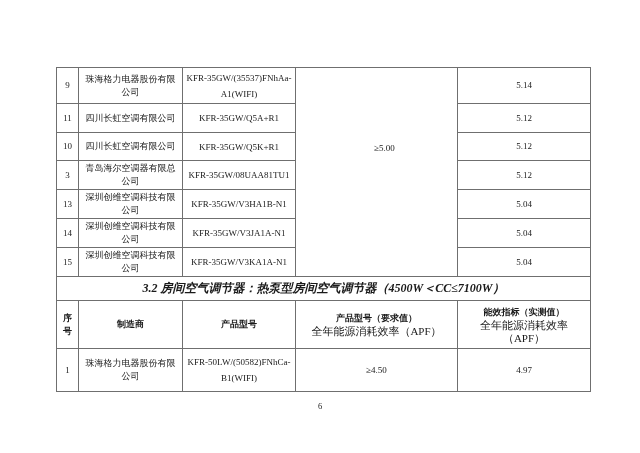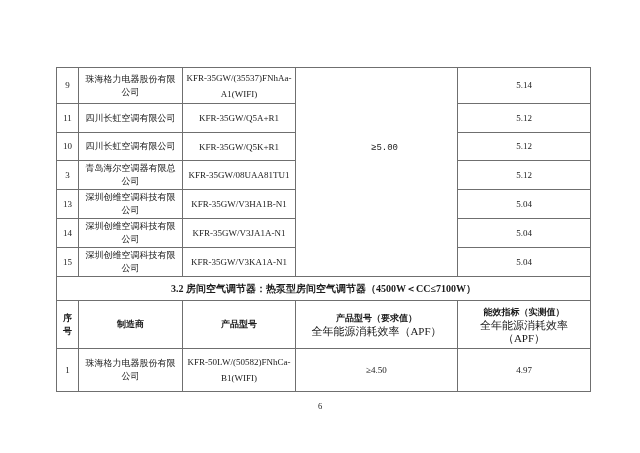--- a/index.html
+++ b/index.html
@@ -32,25 +32,25 @@
   .doc-table td.model { word-break: break-all; line-height: 16px; }
   .doc-table td.merged-req {
     position: relative;
     padding: 0;
   }
   .doc-table td.merged-req .req-val {
     position: absolute;
     left: 16px; right: 0;
     top: 74px;
     text-align: center;
-    font-family: Liberation Mono, monospace;
   }
   .doc-table td.section-title-cell {
     font-weight: bold;
-    font-size: 10px;
+    font-size: 12px;
+    font-style: italic;
   }
   .doc-table td.head {
     font-weight: bold;
   }
   .doc-table .sub {
     font-weight: normal;
     font-size: 11px;
     line-height: 13px;
   }
   .doc-table .head-line { line-height: 14px; }

